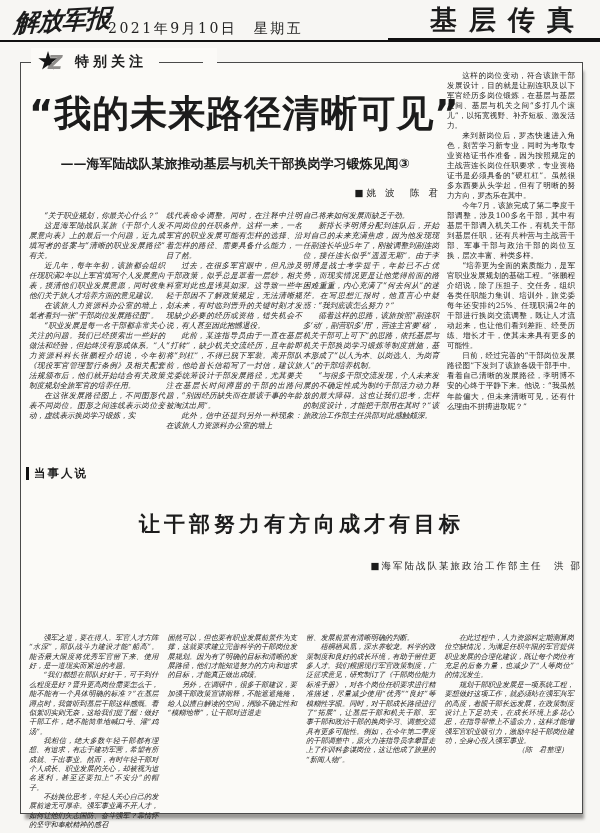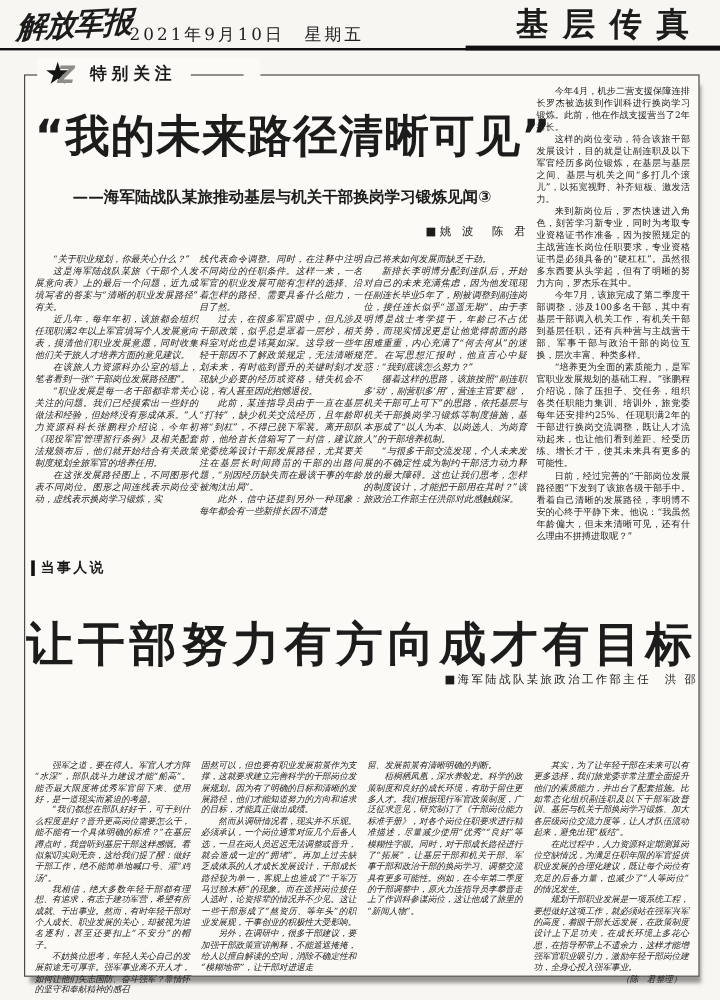--- a/index.html
+++ b/index.html
@@ -84,21 +84,21 @@
   
   .divider{
     position:absolute;left:5px;top:404px;
     font-size:11.5px;font-weight:900;letter-spacing:2px;
     font-family:"DejaVu Sans", sans-serif;
     border-left:3px solid #111;padding-left:5px;line-height:1.1;
   }
   
   .a2-headline{
     position:absolute;left:0;top:447px;width:100%;
-    text-align:center;font-size:39px;font-weight:900;letter-spacing:4px;
+    text-align:center;font-size:21px;font-weight:900;letter-spacing:4px;
     font-family:"DejaVu Sans", sans-serif;white-space:nowrap;
   }
   .a2-byline{
     position:absolute;left:0;top:497px;width:100%;
     text-align:right;font-size:9.5px;letter-spacing:2px;
   }
   .a2-cols{
     position:absolute;left:8px;top:570px;width:545px;gap:9px;
     font-size:7.2px;line-height:1.3;
     font-style:italic;
@@ -138,31 +138,30 @@
         <p class="ind">这是海军陆战队某旅《干部个人发展意向表》上的最后一个问题，近九成填写者的答案与“清晰的职业发展路径”有关。</p>
         <p class="ind">近几年，每年年初，该旅都会组织任现职满2年以上军官填写个人发展意向表，摸清他们职业发展意愿，同时收集他们关于旅人才培养方面的意见建议。</p>
         <p class="ind">在该旅人力资源科办公室的墙上，笔者看到一张“干部岗位发展路径图”。</p>
         <p class="ind">“职业发展是每一名干部都非常关心关注的问题。我们已经摸索出一些好的做法和经验，但始终没有形成体系。”人力资源科科长张鹏程介绍说，今年初《现役军官管理暂行条例》及相关配套法规颁布后，他们就开始结合有关政策制度规划全旅军官的培养任用。</p>
         <p class="ind">在这张发展路径图上，不同图形代表不同岗位。图形之间连线表示岗位变动，虚线表示换岗学习锻炼，实</p>
       </div>
       <div class="col">
         <p>线代表命令调整。同时，在注释中注明不同岗位的任职条件。这样一来，一名军官的职业发展可能有怎样的选择、沿着怎样的路径、需要具备什么能力，一目了然。</p>
         <p class="ind">过去，在很多军官眼中，但凡涉及干部政策，似乎总是罩着一层纱，相关科室对此也是讳莫如深。这导致一些年轻干部因不了解政策规定，无法清晰规划未来，有时临到晋升的关键时刻才发现缺少必要的经历或资格，错失机会不说，有人甚至因此抱憾退役。</p>
         <p class="ind">此前，某连指导员由于一直在基层“打转”，缺少机关交流经历，且年龄即将“到杠”，不得已脱下军装。离开部队前，他给首长信箱写了一封信，建议旅党委统筹设计干部发展路径，尤其要关注在基层长时间蹲苗的干部的出路问题，“别因经历缺失而在最该干事的年龄被淘汰出局”。</p>
-        <p class="ind">此外，信中还提到另外一种现象：每年都会有一些新排长因不清楚</p>
+        <p class="ind">此外，信中还提到另外一种现象：在该旅人力资源科办公室的墙上</p>
       </div>
       <div class="col">
         <p>自己将来如何发展而缺乏干劲。</p>
         <p class="ind">新排长李明博分配到连队后，开始对自己的未来充满焦虑，因为他发现现任副连长毕业5年了，刚被调整到副连岗位，接任连长似乎“遥遥无期”。由于李明博是战士考学提干，年龄已不占优势，而现实情况更是让他觉得前面的路困难重重，内心充满了“何去何从”的迷茫。在写思想汇报时，他直言心中疑惑：“我到底该怎么努力？”</p>
         <p class="ind">循着这样的思路，该旅按照“副连职多‘动’，副营职多‘用’，营连主官要‘稳’，机关干部可上可下”的思路，依托基层与机关干部换岗学习锻炼等制度措施，基本形成了“以人为本、以岗选人、为岗育人”的干部培养机制。</p>
         <p class="ind">“与很多干部交流发现，个人未来发展的不确定性成为制约干部活力动力释放的最大障碍。这也让我们思考，怎样的制度设计，才能把干部用在其时？”该旅政治工作部主任洪邵对此感触颇深。</p>
       </div>
     </div>
   <div class="col a1-col4">
-      <p class="ind">今年4月，机步二营支援保障连排长罗杰被选拔到作训科进行换岗学习锻炼。此前，他在作战支援营当了2年排长。</p>
       <p class="ind">这样的岗位变动，符合该旅干部发展设计，目的就是让副连职及以下军官经历多岗位锻炼，在基层与基层之间、基层与机关之间“多打几个滚儿”，以拓宽视野、补齐短板、激发活力。</p>
       <p class="ind">来到新岗位后，罗杰快速进入角色，刻苦学习新专业，同时为考取专业资格证书作准备，因为按照规定的主战营连长岗位任职要求，专业资格证书是必须具备的“硬杠杠”。虽然很多东西要从头学起，但有了明晰的努力方向，罗杰乐在其中。</p>
       <p class="ind">今年7月，该旅完成了第二季度干部调整，涉及100多名干部，其中有基层干部调入机关工作，有机关干部到基层任职，还有兵种营与主战营干部、军事干部与政治干部的岗位互换，层次丰富、种类多样。</p>
       <p class="ind">“培养更为全面的素质能力，是军官职业发展规划的基础工程。”张鹏程介绍说，除了压担子、交任务，组织各类任职能力集训、培训外，旅党委每年还安排约25%、任现职满2年的干部进行换岗交流调整，既让人才流动起来，也让他们看到差距、经受历练、增长才干，使其未来具有更多的可能性。</p>
       <p class="ind">日前，经过完善的“干部岗位发展路径图”下发到了该旅各级干部手中。看着自己清晰的发展路径，李明博不安的心终于平静下来。他说：“我虽然年龄偏大，但未来清晰可见，还有什么理由不拼搏进取呢？”</p>
     </div>
 
   <div class="divider">当事人说</div>
 
   <div class="a2-headline">让干部努力有方向成才有目标</div>
@@ -170,28 +169,26 @@
 
   <div class="cols a2-cols">
       <div class="col">
         <p class="ind">强军之道，要在得人。军官人才方阵“水深”，部队战斗力建设才能“船高”。能否最大限度将优秀军官留下来、使用好，是一道现实而紧迫的考题。</p>
         <p class="ind">“我们都想在部队好好干，可干到什么程度是好？晋升更高岗位需要怎么干，能不能有一个具体明确的标准？”在基层蹲点时，我曾听到基层干部这样感慨。看似絮叨实则无奈，这给我们提了醒：做好干部工作，绝不能简单地喊口号、灌“鸡汤”。</p>
         <p class="ind">我相信，绝大多数年轻干部都有理想、有追求，有志于建功军营，希望有所成就、干出事业。然而，有时年轻干部对个人成长、职业发展的关心，却被视为追名逐利，甚至还要扣上“不安分”的帽子。</p>
         <p class="ind">不妨换位思考，年轻人关心自己的发展前途无可厚非。强军事业离不开人才，如何让他们矢志国防、奋斗强军？靠情怀的坚守和奉献精神的感召</p>
       </div>
       <div class="col">
         <p>固然可以，但也要有职业发展前景作为支撑，这就要求建立完善科学的干部岗位发展规划。因为有了明确的目标和清晰的发展路径，他们才能知道努力的方向和追求的目标，才能真正做出成绩。</p>
-        <p class="ind">然而从调研情况看，现实并不乐观。必须承认，一个岗位通常对应几个后备人选，一旦在岗人员迟迟无法调整或晋升，就会造成一定的“拥堵”。再加上过去缺乏成体系的人才成长发展设计，干部成长路径较为单一，客观上也造成了“千军万马过独木桥”的现象。而在选择岗位接任人选时，论资排辈的情况并不少见。这让一些干部形成了“熬资历、等年头”的职业发展观，干事创业的积极性大受影响。</p>
         <p class="ind">另外，在调研中，很多干部建议，要加强干部政策宣讲阐释，不能遮遮掩掩，给人以擅自解读的空间，消除不确定性和“模糊地带”，让干部对进退走</p>
       </div>
       <div class="col">
         <p>留、发展前景有清晰明确的判断。</p>
         <p class="ind">梧桐栖凤凰，深水养蛟龙。科学的政策制度和良好的成长环境，有助于留住更多人才。我们根据现行军官政策制度，广泛征求意见，研究制订了《干部岗位能力标准手册》，对各个岗位任职要求进行精准描述，尽量减少使用“优秀”“良好”等模糊性字眼。同时，对干部成长路径进行了“拓展”，让基层干部和机关干部、军事干部和政治干部的换岗学习、调整交流具有更多可能性。例如，在今年第二季度的干部调整中，原火力连指导员李攀晋走上了作训科参谋岗位，这让他成了旅里的“新闻人物”。</p>
       </div>
       <div class="col">
-        <p class="ind">其实，为了让年轻干部在未来可以有更多选择，我们旅党委非常注重全面提升他们的素质能力，并出台了配套措施。比如常态化组织副连职及以下干部军政普训、基层与机关干部换岗学习锻炼、加大各层级岗位交流力度等，让人才队伍流动起来，避免出现“板结”。</p>
         <p class="ind">在此过程中，人力资源科定期测算岗位空缺情况，为满足任职年限的军官提供职业发展的合理化建议，既让每个岗位有充足的后备力量，也减少了“人等岗位”的情况发生。</p>
         <p class="ind">规划干部职业发展是一项系统工程，要想做好这项工作，就必须站在强军兴军的高度，着眼干部长远发展，在政策制度设计上下足功夫，在成长环境上多花心思，在指导帮带上不遗余力，这样才能增强军官职业吸引力，激励年轻干部岗位建功，全身心投入强军事业。</p>
         <p class="p-right">（陈　君整理）</p>
       </div>
     </div>
 
 </div>
 
 </body></html>

